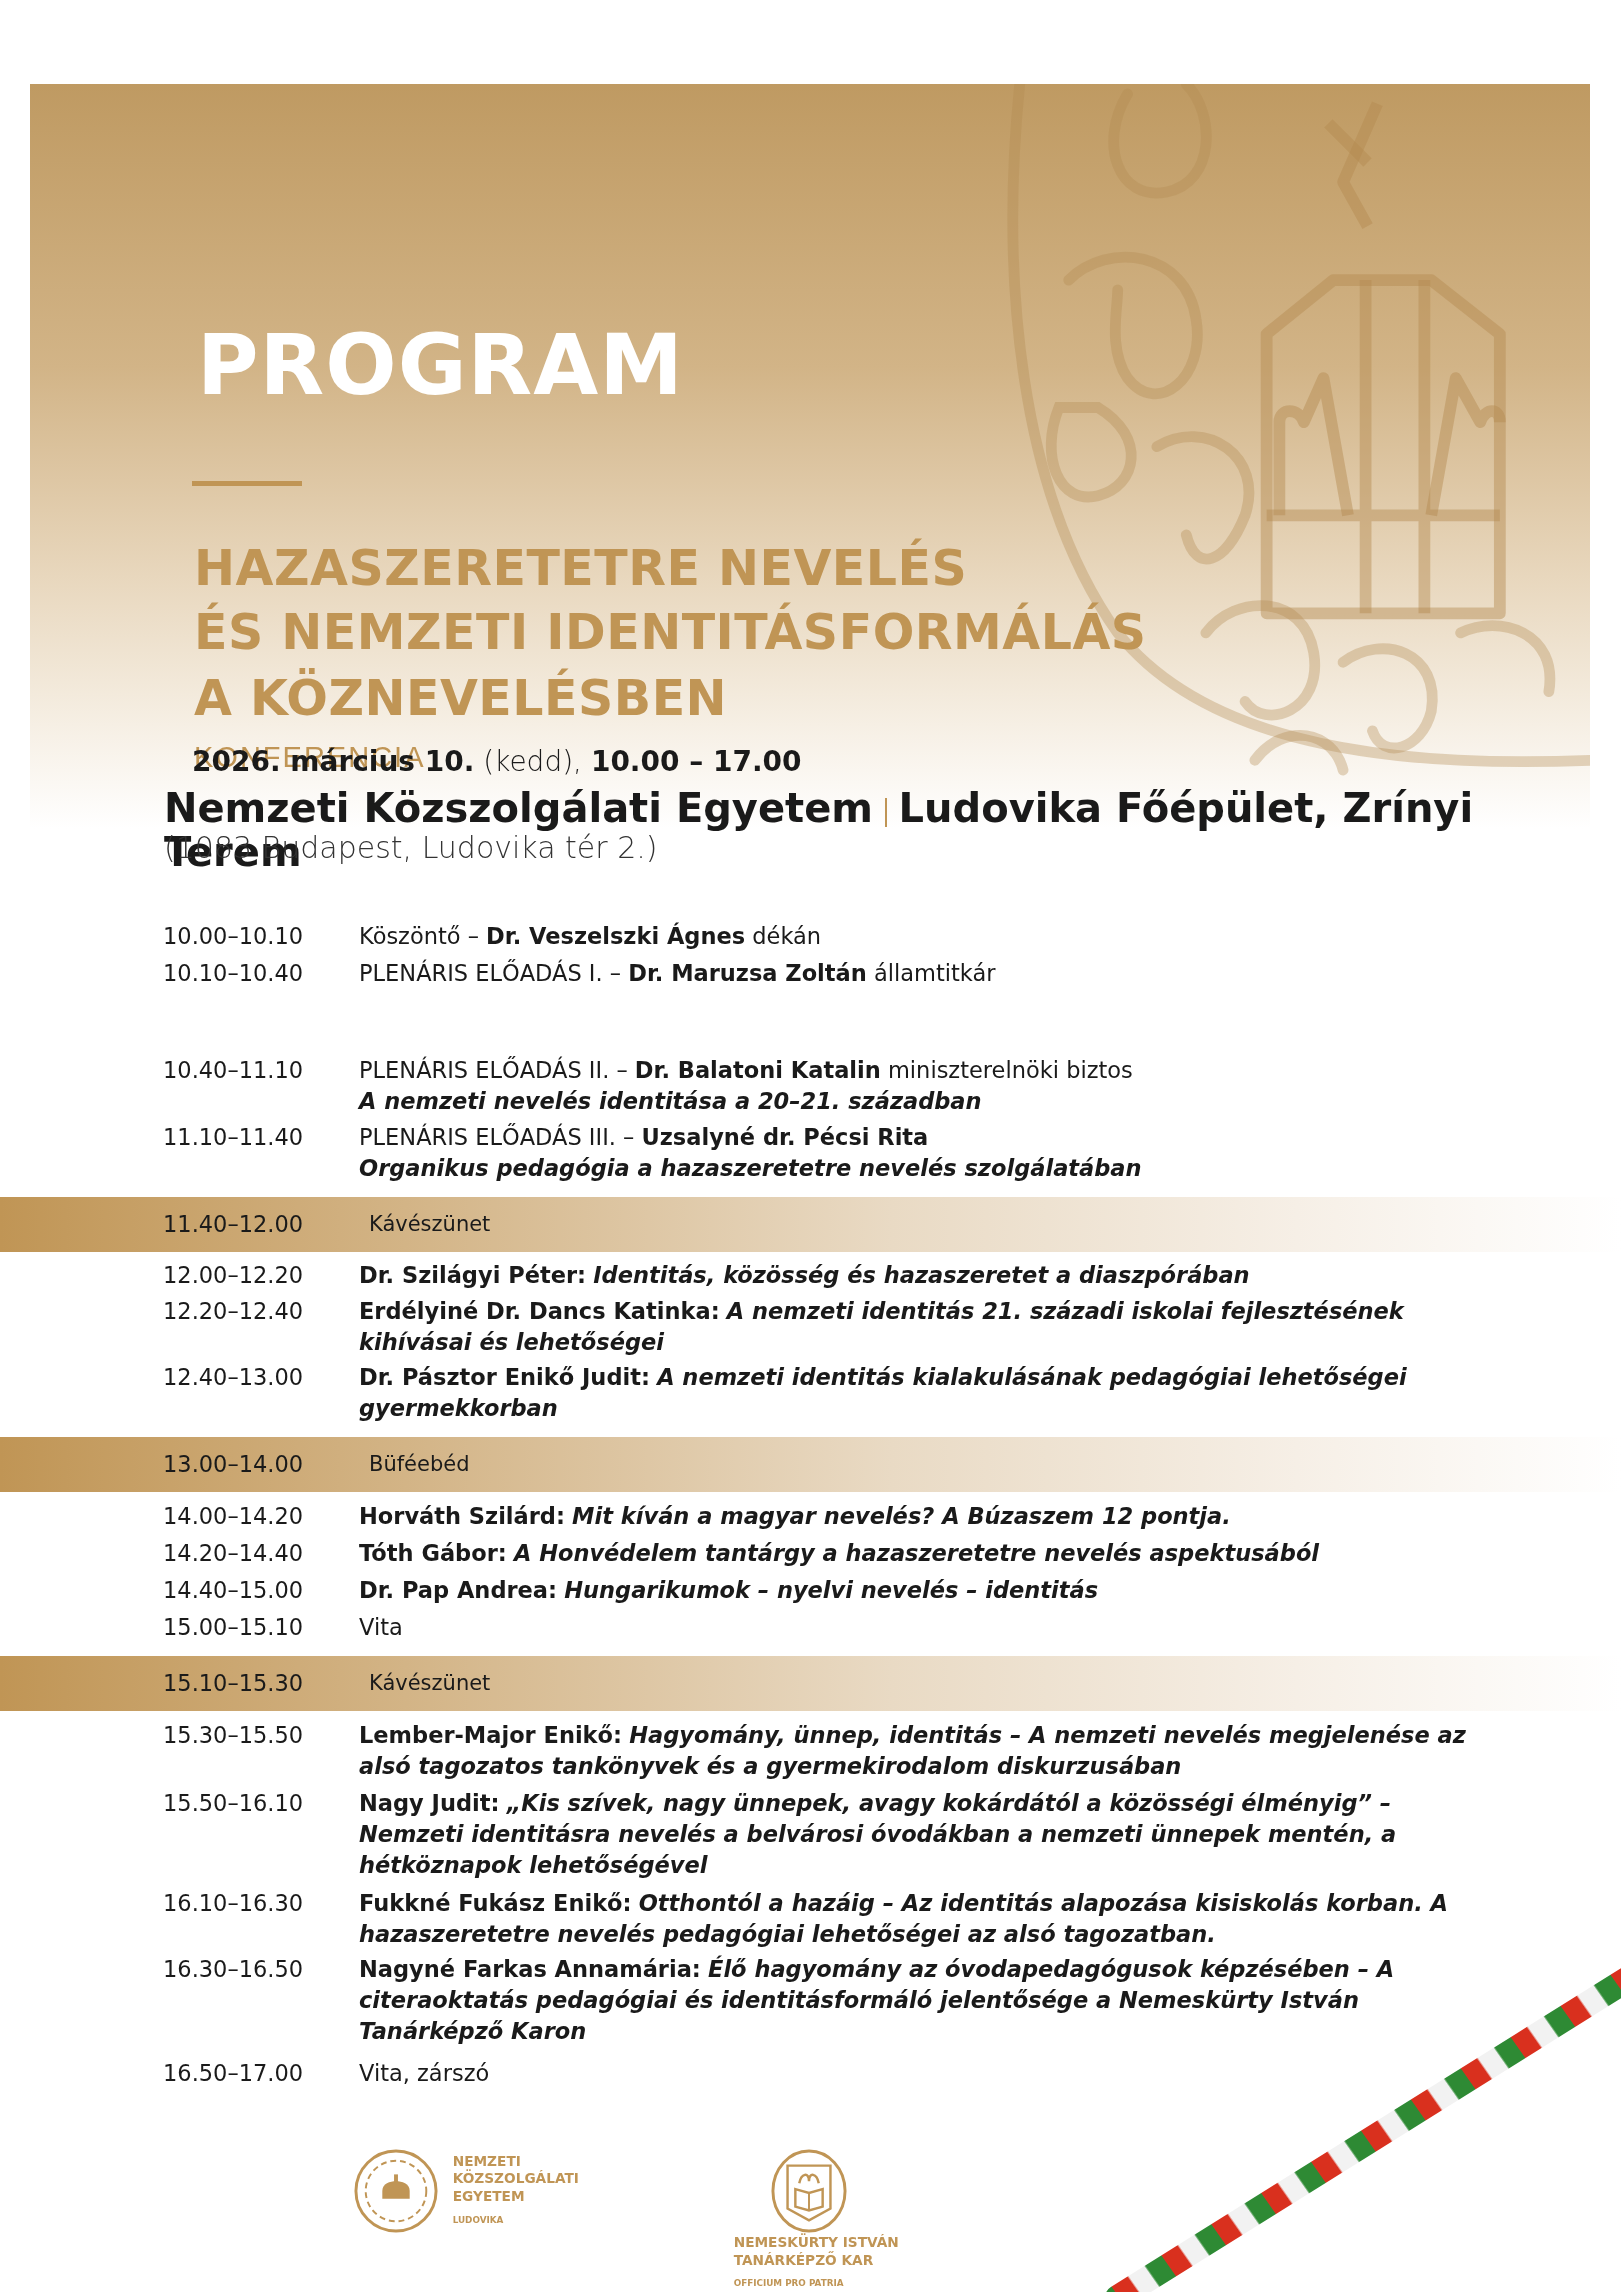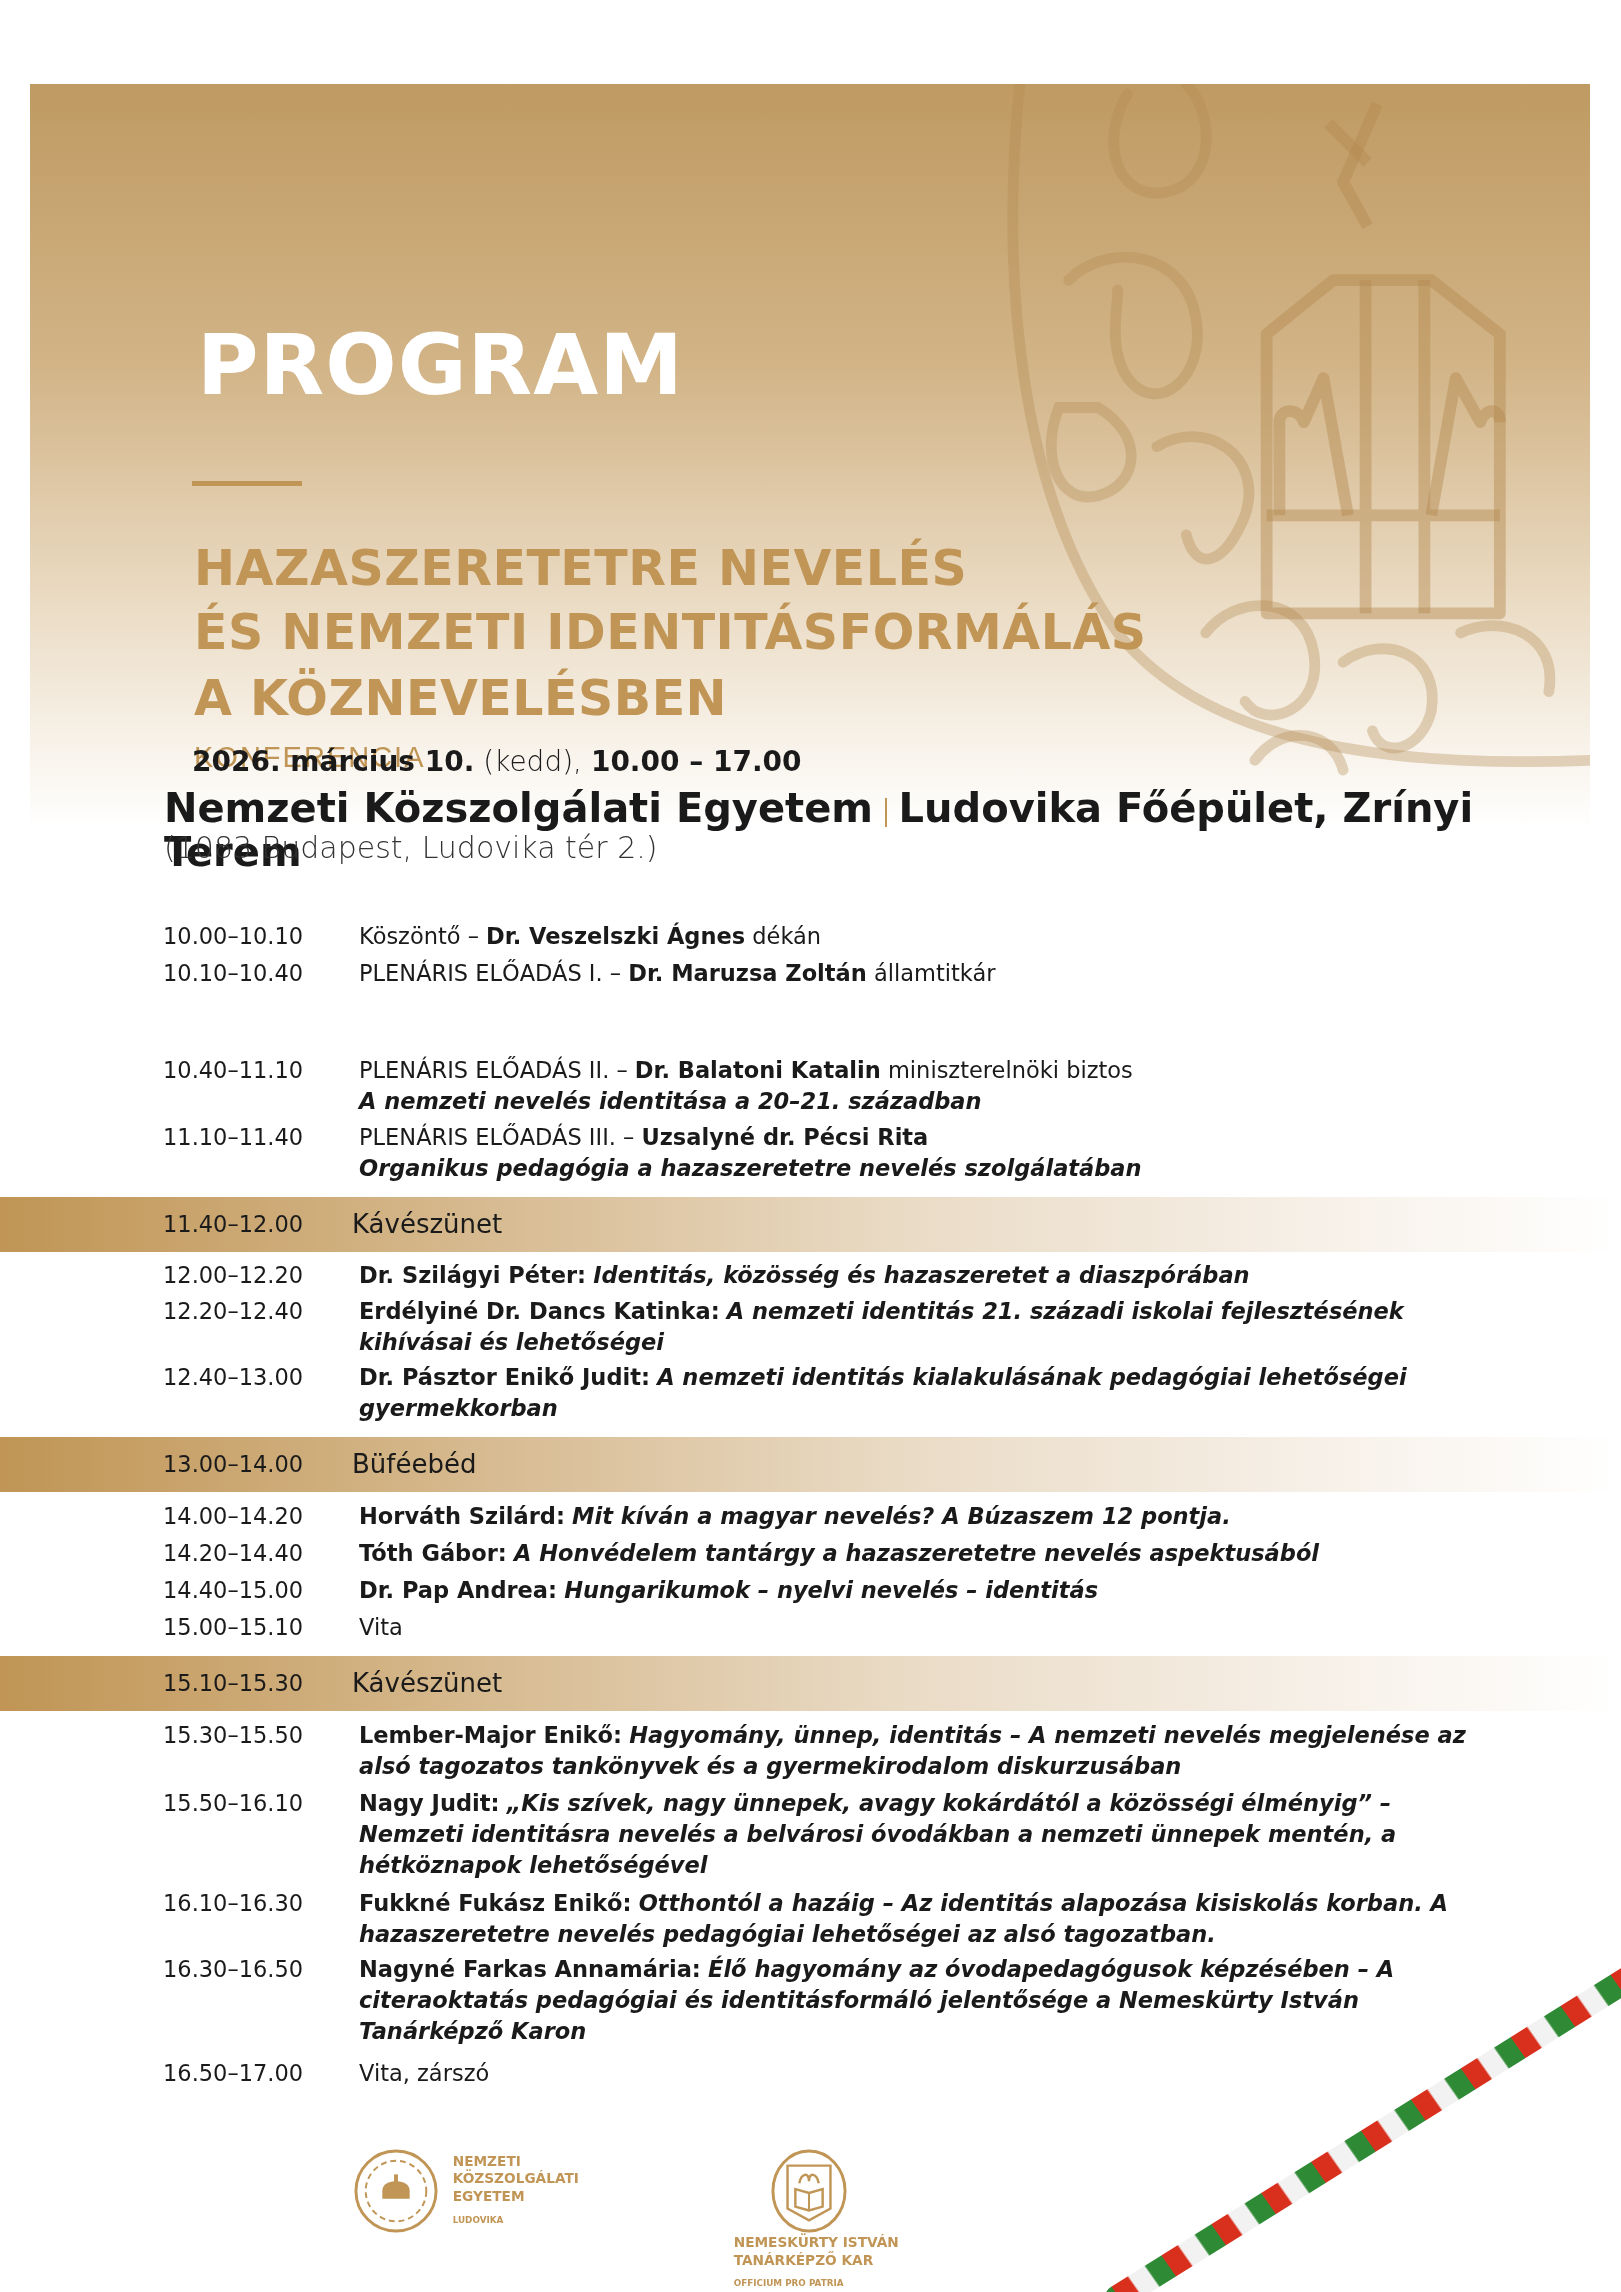--- a/index.html
+++ b/index.html
@@ -19,21 +19,21 @@
   .venue .sep { display:inline-block; width:2px; height:29px; background:#c09555; margin:0 11.8px; vertical-align:-4.9px; }
   .addr { position:absolute; left:164px; top:831px; font-size:30px; color:#333; line-height:1.1; font-weight:300; }
   .row { position:absolute; left:0; width:1621px; font-size:22.5px; line-height:31px; }
   .row .time { position:absolute; left:163px; top:0; width:186px; }
   .row .body { position:absolute; left:359px; top:0; width:1137px; }
   .row b { font-weight:bold; }
   .row i { font-style:italic; font-weight:bold; }
   .band { position:absolute; left:0; width:1621px; height:55px;
           background:linear-gradient(90deg,#c09555 0%,#d3b486 25%,#e9dac4 55%,#f6efe6 80%,#ffffff 100%); }
   .band .time { position:absolute; left:163px; top:11.8px; font-size:22.5px; line-height:31px; }
-  .band .body { position:absolute; left:352px; top:11.8px; font-size:26px; line-height:31px; }
+  .band .body { position:absolute; left:369px; top:11.8px; font-size:21px; line-height:31px; }
   .logo { position:absolute; display:flex; align-items:center; }
   .logo .lt { margin-left:13.7px; color:#c09555; font-weight:bold; font-size:13.7px; line-height:17.6px; }
   .logo .small { font-size:8.8px; margin-top:5.9px; }
   .cord { position:absolute; left:1098px; top:1960px; width:523px; height:332px; }
 </style>
 </head>
 <body>
 
 <div class="header">
   <svg class="motif" viewBox="0 0 1592 760">

